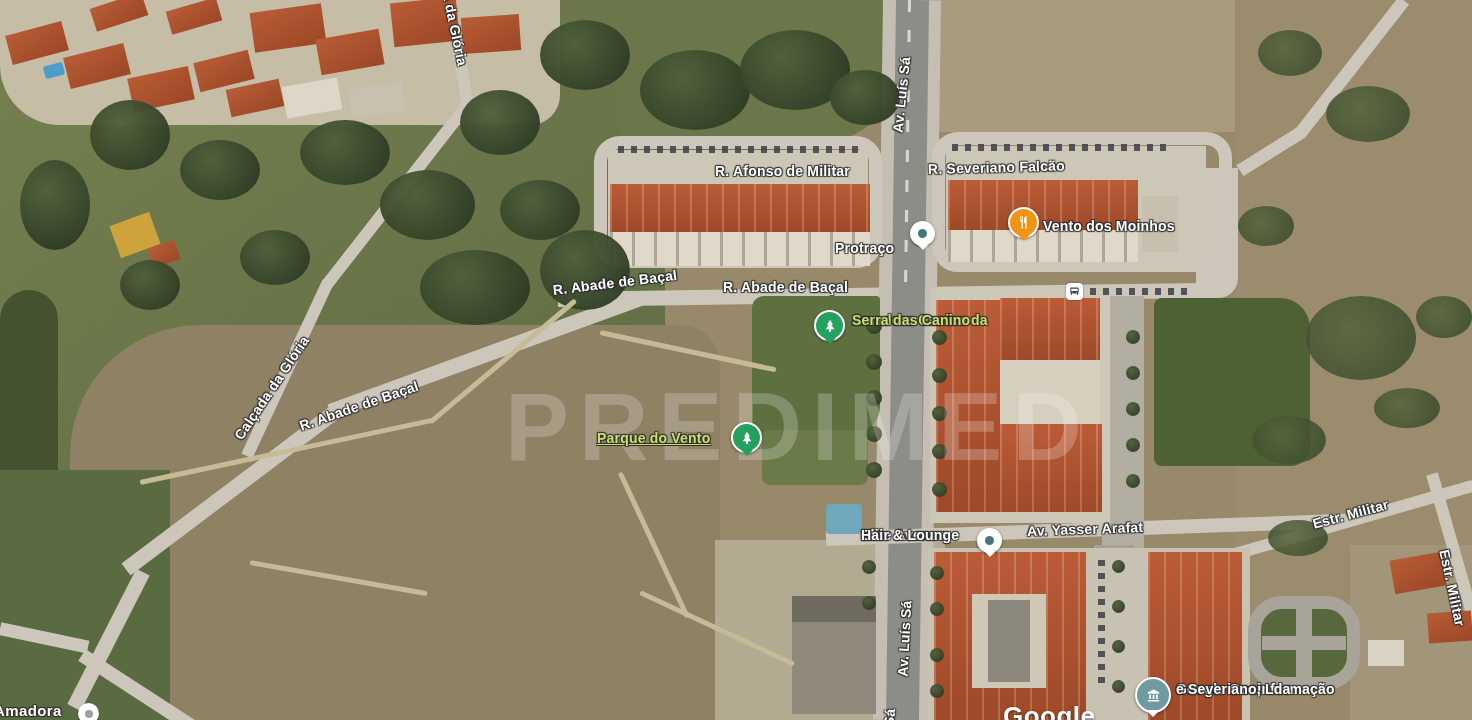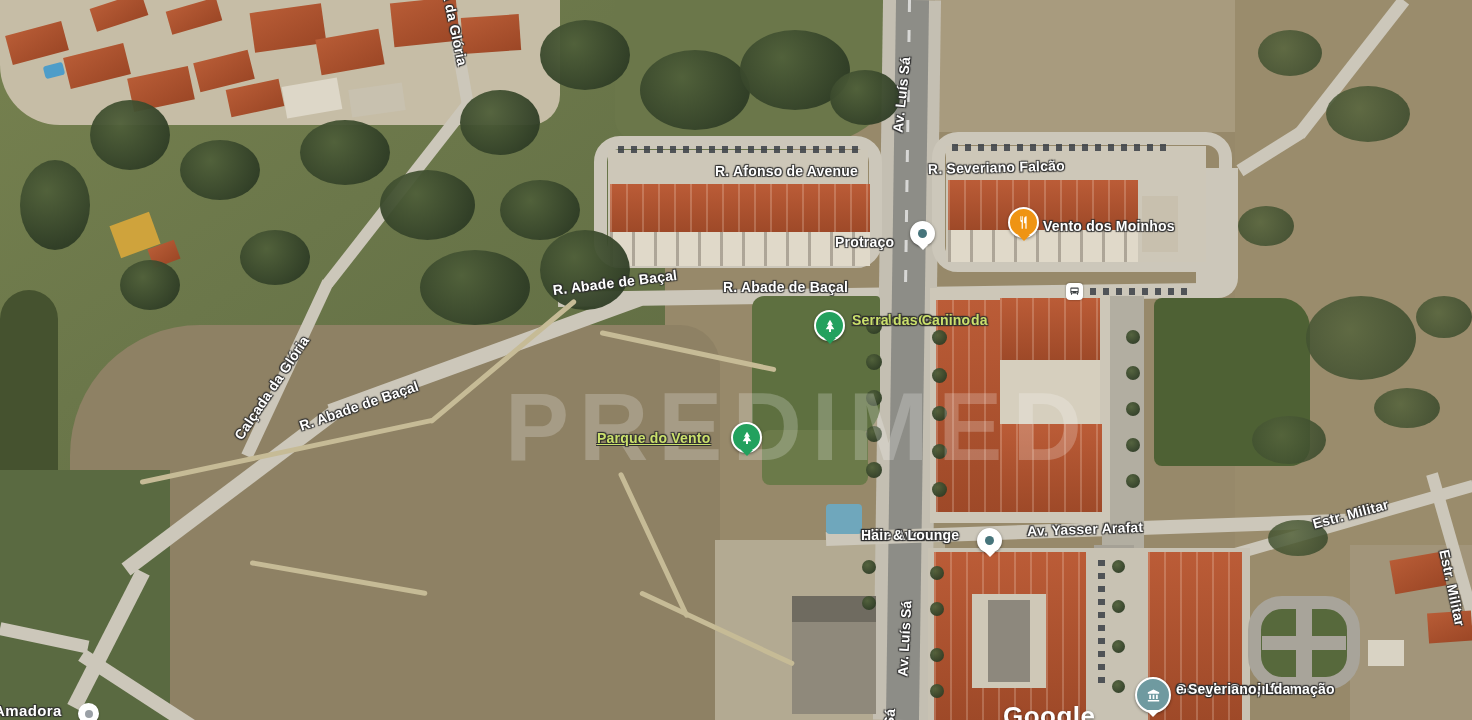--- a/index.html
+++ b/index.html
@@ -197,35 +197,35 @@
   <div class="path" style="left:640px;top:590px;width:170px;transform:rotate(25deg);"></div>
   <div class="path" style="left:250px;top:560px;width:180px;transform:rotate(10deg);"></div>
 
   <div class="cars" style="left:618px;top:146px;width:240px;"></div>
   <div class="cars" style="left:952px;top:144px;width:220px;"></div>
   <div class="cars" style="left:1090px;top:288px;width:100px;"></div>
   <div class="carsv" style="left:1098px;top:560px;height:130px;"></div>
 
   <div class="wm" style="left:505px;top:372px;">PREDIMED</div>
 
-  <div class="lab" style="left:715px;top:163px;">R. Afonso de Avenue</div>
+  <div class="lab" style="left:715px;top:163px;">R. Afonso de Militar</div>
   <div class="lab" style="left:928px;top:161px;transform:rotate(-1.5deg);">R. Severiano Falcão</div>
   <div class="lab" style="left:553px;top:282px;transform:rotate(-7deg);">R. Abade de Baçal</div>
   <div class="lab" style="left:723px;top:279px;">R. Abade de Baçal</div>
   <div class="lab" style="left:300px;top:418px;transform:rotate(-19deg);">R. Abade de Baçal</div>
   <div class="lab" style="left:238px;top:430px;transform:rotate(-56deg);">Calçada da Glória</div>
   <div class="lab" style="left:437px;top:-62px;transform:rotate(78deg);">Calçada da Glória</div>
   <div class="lab" style="left:898px;top:124px;transform:rotate(-84deg);">Av. Luís Sá</div>
   <div class="lab" style="left:903px;top:668px;transform:rotate(-87deg);">Av. Luís Sá</div>
   <div class="lab" style="left:884px;top:776px;transform:rotate(-85deg);">Av. Luís Sá</div>
   <div class="lab" style="left:1027px;top:523px;transform:rotate(-2deg);">Av. Yasser Arafat</div>
   <div class="lab" style="left:1313px;top:516px;transform:rotate(-15deg);">Estr. Militar</div>
   <div class="lab" style="left:1452px;top:548px;transform:rotate(78deg);transform-origin:left top;">Estr. Militar</div>
 
-  <div class="lab" style="left:835px;top:234px;">Protraço</div>
+  <div class="lab" style="left:835px;top:240px;">Protraço</div>
   <div class="dotpin" style="left:910px;top:221px;"></div>
 
   <div class="pin rest" style="left:1008px;top:207px;">
     <svg width="15" height="15" viewBox="0 0 24 24">
         <path fill="#fff" d="M7 2v7c0 1.2.8 2 2 2v11h2V2h-1.2v6H8.6V2H7zm9.5 0C14.6 2 13 3.8 13 6v7h2v9h2V2h-.5z"></path>
       </svg>
   </div>
   <div class="lab" style="left:1043px;top:218px;">Vento dos Moinhos</div>
 
   <div class="busstop" style="left:1066px;top:283px;">

